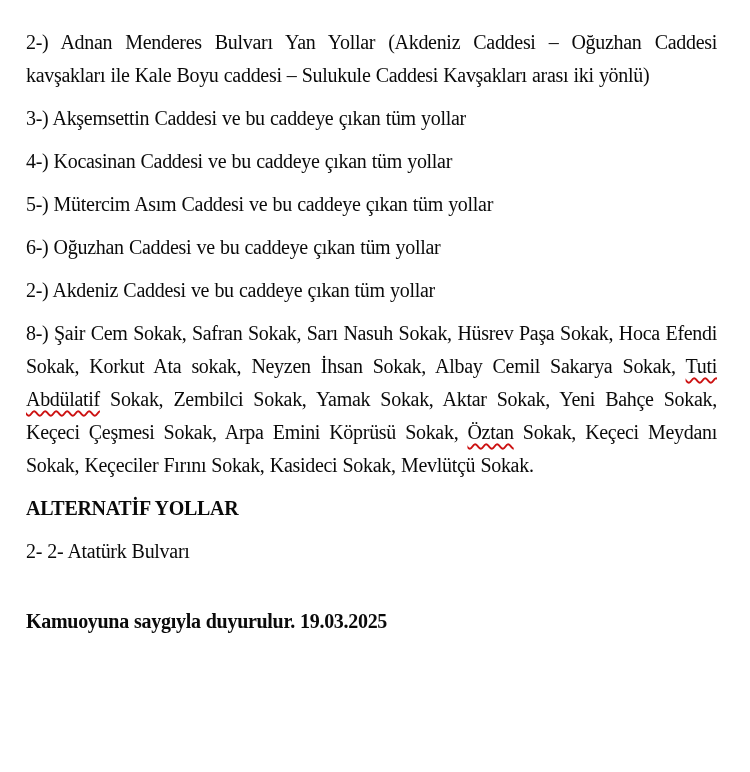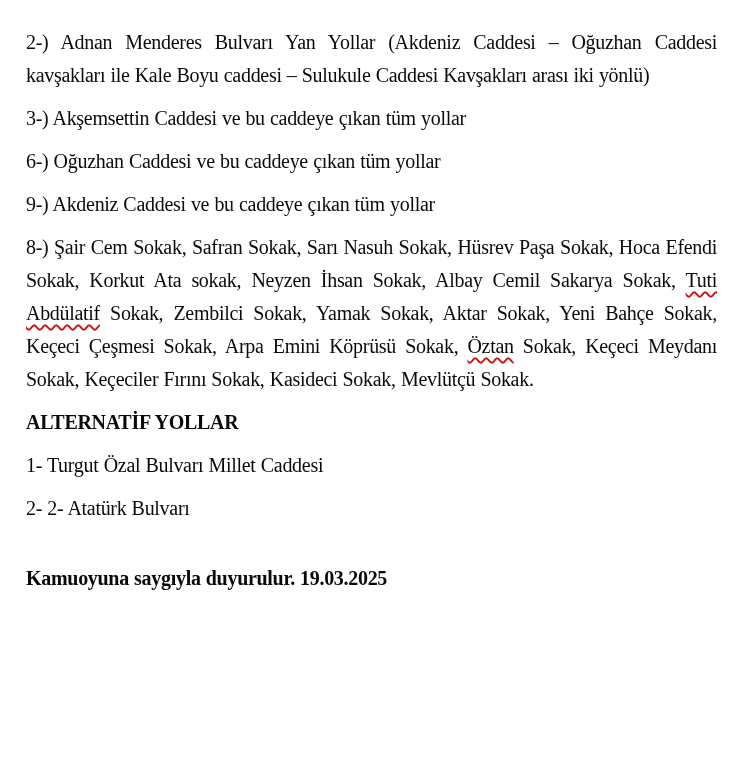--- a/index.html
+++ b/index.html
@@ -45,31 +45,32 @@
 </style>
 </head>
 <body>
 
 <div class="doc">
 
   <p class="para justify">2-) Adnan Menderes Bulvarı Yan Yollar (Akdeniz Caddesi – Oğuzhan Caddesi kavşakları ile Kale Boyu caddesi – Sulukule Caddesi Kavşakları arası iki yönlü)</p>
 
   <p class="para">3-) Akşemsettin Caddesi ve bu caddeye çıkan tüm yollar</p>
 
+  <p class="para">4-) Kocasinan Caddesi ve bu caddeye çıkan tüm yollar</p>
 
+  <p class="para">5-) Mütercim Asım Caddesi ve bu caddeye çıkan tüm yollar</p>
 
   <p class="para">6-) Oğuzhan Caddesi ve bu caddeye çıkan tüm yollar</p>
 
-  <p class="para">9-) Akdeniz Caddesi ve bu caddeye çıkan tüm yollar</p>
+  <p class="para">2-) Akdeniz Caddesi ve bu caddeye çıkan tüm yollar</p>
 
   <p class="para justify"><span>8-) Şair Cem Sokak, Safran Sokak, Sarı Nasuh Sokak, Hüsrev Paşa Sokak, Hoca Efendi Sokak, Korkut Ata sokak, Neyzen İhsan Sokak, Albay Cemil Sakarya Sokak, </span><span class="misspelled">Tuti</span><span> </span><span class="misspelled">Abdülatif</span><span> Sokak, Zembilci Sokak, Yamak Sokak, Aktar Sokak, Yeni Bahçe Sokak, Keçeci Çeşmesi Sokak, Arpa Emini Köprüsü Sokak, </span><span class="misspelled">Öztan</span><span> Sokak, Keçeci Meydanı Sokak, Keçeciler Fırını Sokak, Kasideci Sokak, Mevlütçü Sokak.</span></p>
 
   <p class="para heading">ALTERNATİF YOLLAR</p>
 
-  <p class="para">1- Turgut Özal Bulvarı Millet Caddesi</p>
 
   <p class="para">2- 2- Atatürk Bulvarı</p>
 
 
 
   <p class="para closing">Kamuoyuna saygıyla duyurulur. 19.03.2025</p>
 
 </div>
 
 </body></html>

